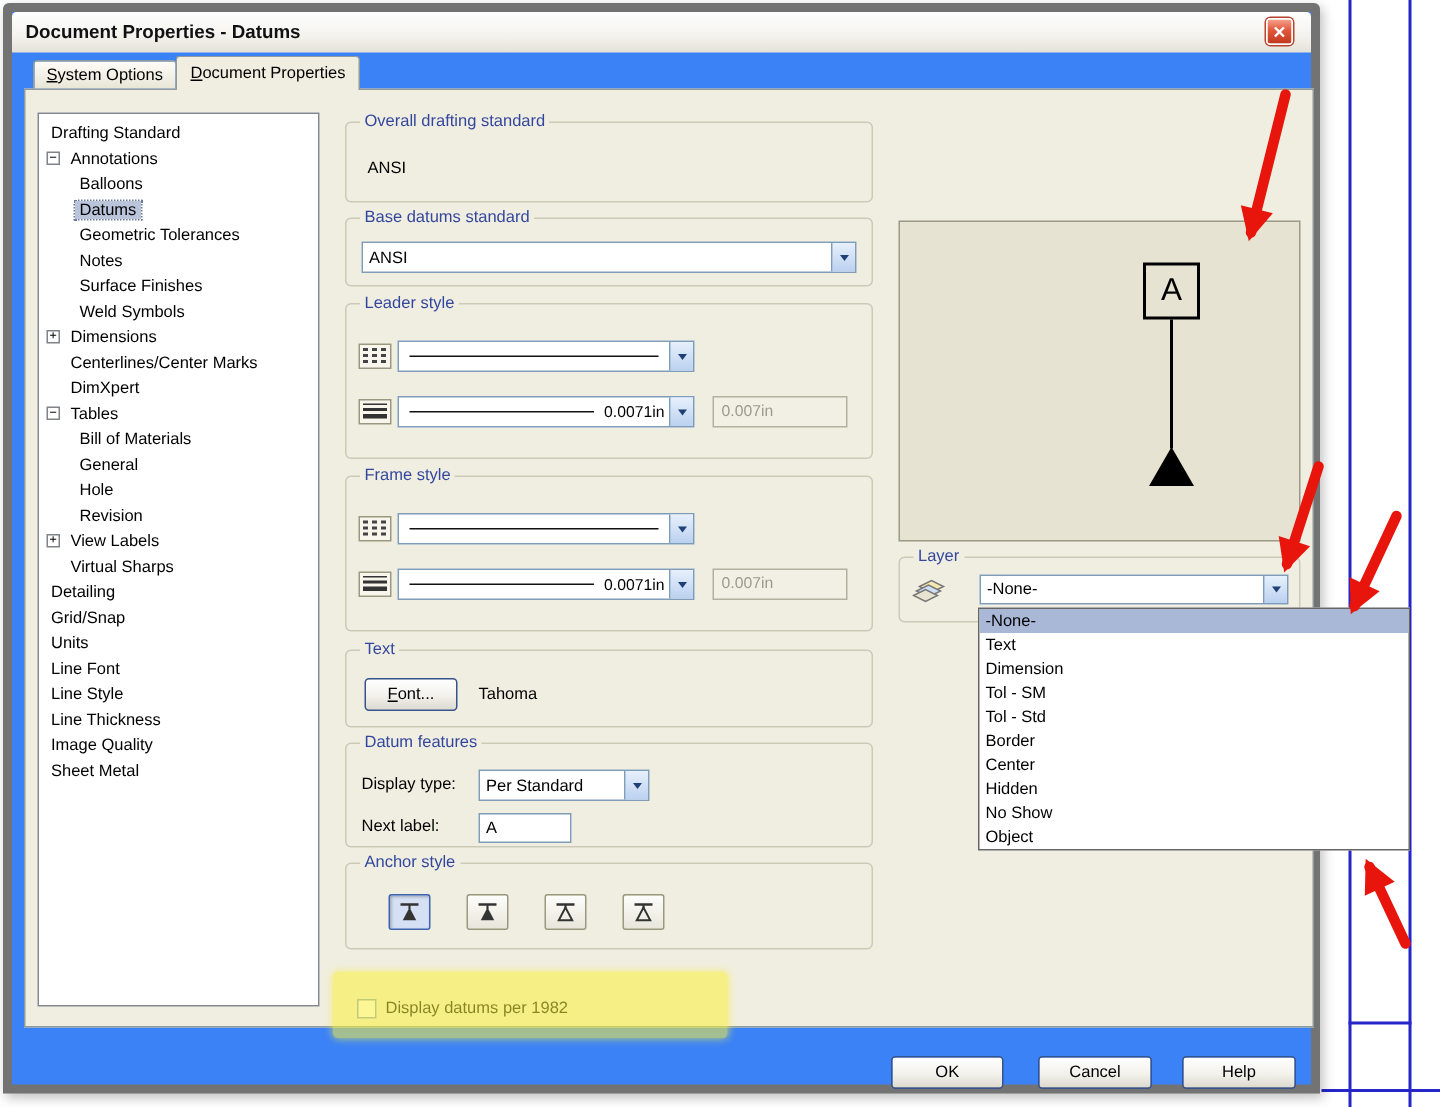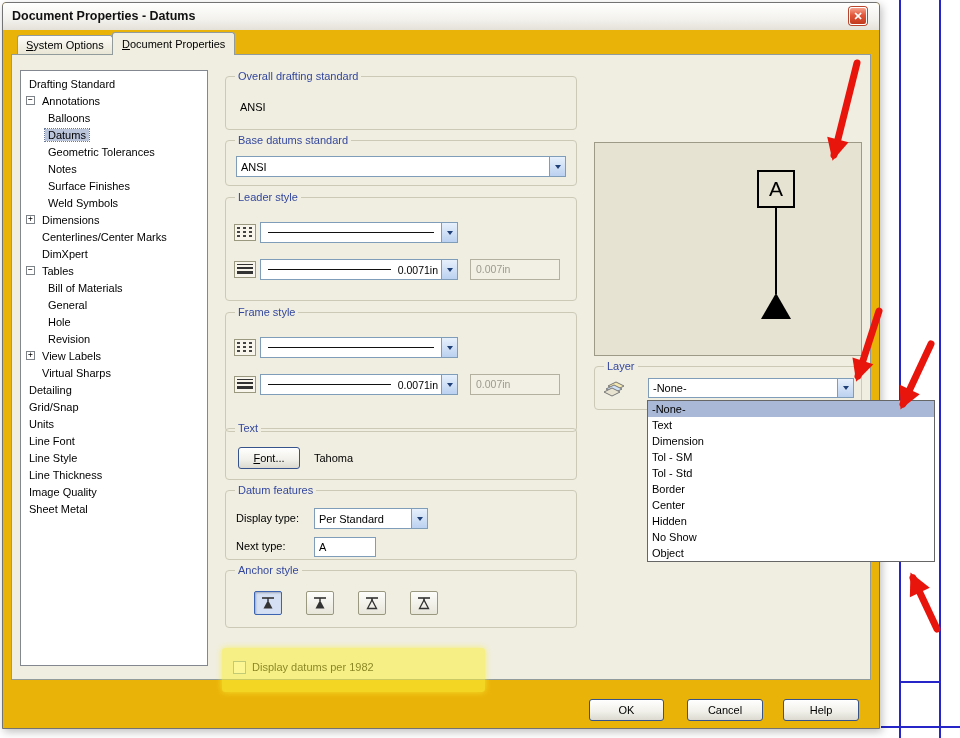--- a/index.html
+++ b/index.html
@@ -9,21 +9,21 @@
 
   
   .bgline { position:absolute; background:#2525C8; }
   #bl-v1 { left:899px; top:0; width:2px; height:738px; }
   #bl-v2 { left:939px; top:0; width:2px; height:738px; }
   #bl-h1 { left:899px; top:681px; width:42px; height:2px; }
   #bl-h2 { left:881px; top:726px; width:79px; height:2px; }
 
   
   .dialog { position:absolute; left:2px; top:2px; width:878px; height:727px;
-            background:#eab308; border:1px solid #737373; border-radius:4px 4px 0 0;
+            background:#3b82f6; border:6px solid #737373; border-radius:4px 4px 0 0;
             box-shadow:2px 3px 8px rgba(0,0,0,.25); z-index:10; }
   .titlebar { position:absolute; left:0; top:0; width:100%; height:27px;
               background:linear-gradient(#FFFFFF,#F3F2ED 60%,#E3E1D8);
               border-radius:3px 3px 0 0; }
   .title { position:absolute; left:9px; top:6px; font-size:12.5px; font-weight:bold; color:#111; }
   .closebtn { position:absolute; top:4px; right:12px; width:18px; height:18px;
               border:1px solid #fff; border-radius:3px; color:#fff; font-size:11px; font-weight:bold;
               background:linear-gradient(#F5A28D,#E1573B 45%,#C23A1E);
               box-shadow:0 0 0 1px #B8452C; display:flex; align-items:center; justify-content:center; cursor:default; }
 
@@ -52,21 +52,21 @@
   .tlabel { padding:0 3px; }
   .tree-row.sel .tlabel { background:#BAC5DC; outline:1px dotted #68789A; }
 
   
   .group { position:absolute; border:1px solid #CCC9B6; border-radius:4px; }
   .gtitle { position:absolute; top:-7px; left:9px; background:#F0EEE1; padding:0 3px;
             font-size:11px; color:#33479E; white-space:nowrap; }
   #g-overall { left:213px; top:21px;  width:352px; height:54px; }
   #g-base    { left:213px; top:85px;  width:352px; height:46px; }
   #g-leader  { left:213px; top:142px; width:352px; height:104px; }
-  #g-frame   { left:213px; top:257px; width:352px; height:120px; }
+  #g-frame   { left:213px; top:257px; width:352px; height:104px; }
   #g-text    { left:213px; top:373px; width:352px; height:52px; }
   #g-datum   { left:213px; top:435px; width:352px; height:70px; }
   #g-anchor  { left:213px; top:515px; width:352px; height:58px; }
   #g-layer   { left:582px; top:311px; width:268px; height:44px;padding-left:42px; }
 
   .gvalue { position:absolute; left:14px; top:24px; font-size:11px; }
   .flabel { position:absolute; font-size:11px; }
 
   
   .combo { position:absolute; display:flex; align-items:center; height:21px;
@@ -343,21 +343,21 @@
 
       <div class="group" id="g-datum">
         <span class="gtitle">Datum features</span>
         <span class="flabel" id="lbl-display">Display type:</span>
         <div class="combo" id="c-display-type">
           <span class="cval">Per Standard</span>
           <span class="cbtn">
               <i class="tri"></i>
             </span>
         </div>
-        <span class="flabel" id="lbl-next">Next type:</span>
+        <span class="flabel" id="lbl-next">Next label:</span>
         <input class="txtinput" id="in-next" value="A" style="">
       </div>
 
       <div class="group" id="g-anchor">
         <span class="gtitle">Anchor style</span>
         <div class="anchorbtn pressed" id="anchor-1">
           <svg width="16" height="15" viewBox="0 0 16 15">
               <line x1="2" y1="2" x2="14" y2="2" stroke="#333" stroke-width="1.6"></line>
               <line x1="8" y1="2" x2="8" y2="5" stroke="#333" stroke-width="1.4"></line>
               <polygon points="8,4 3.5,12.5 12.5,12.5" fill="#333"></polygon>

